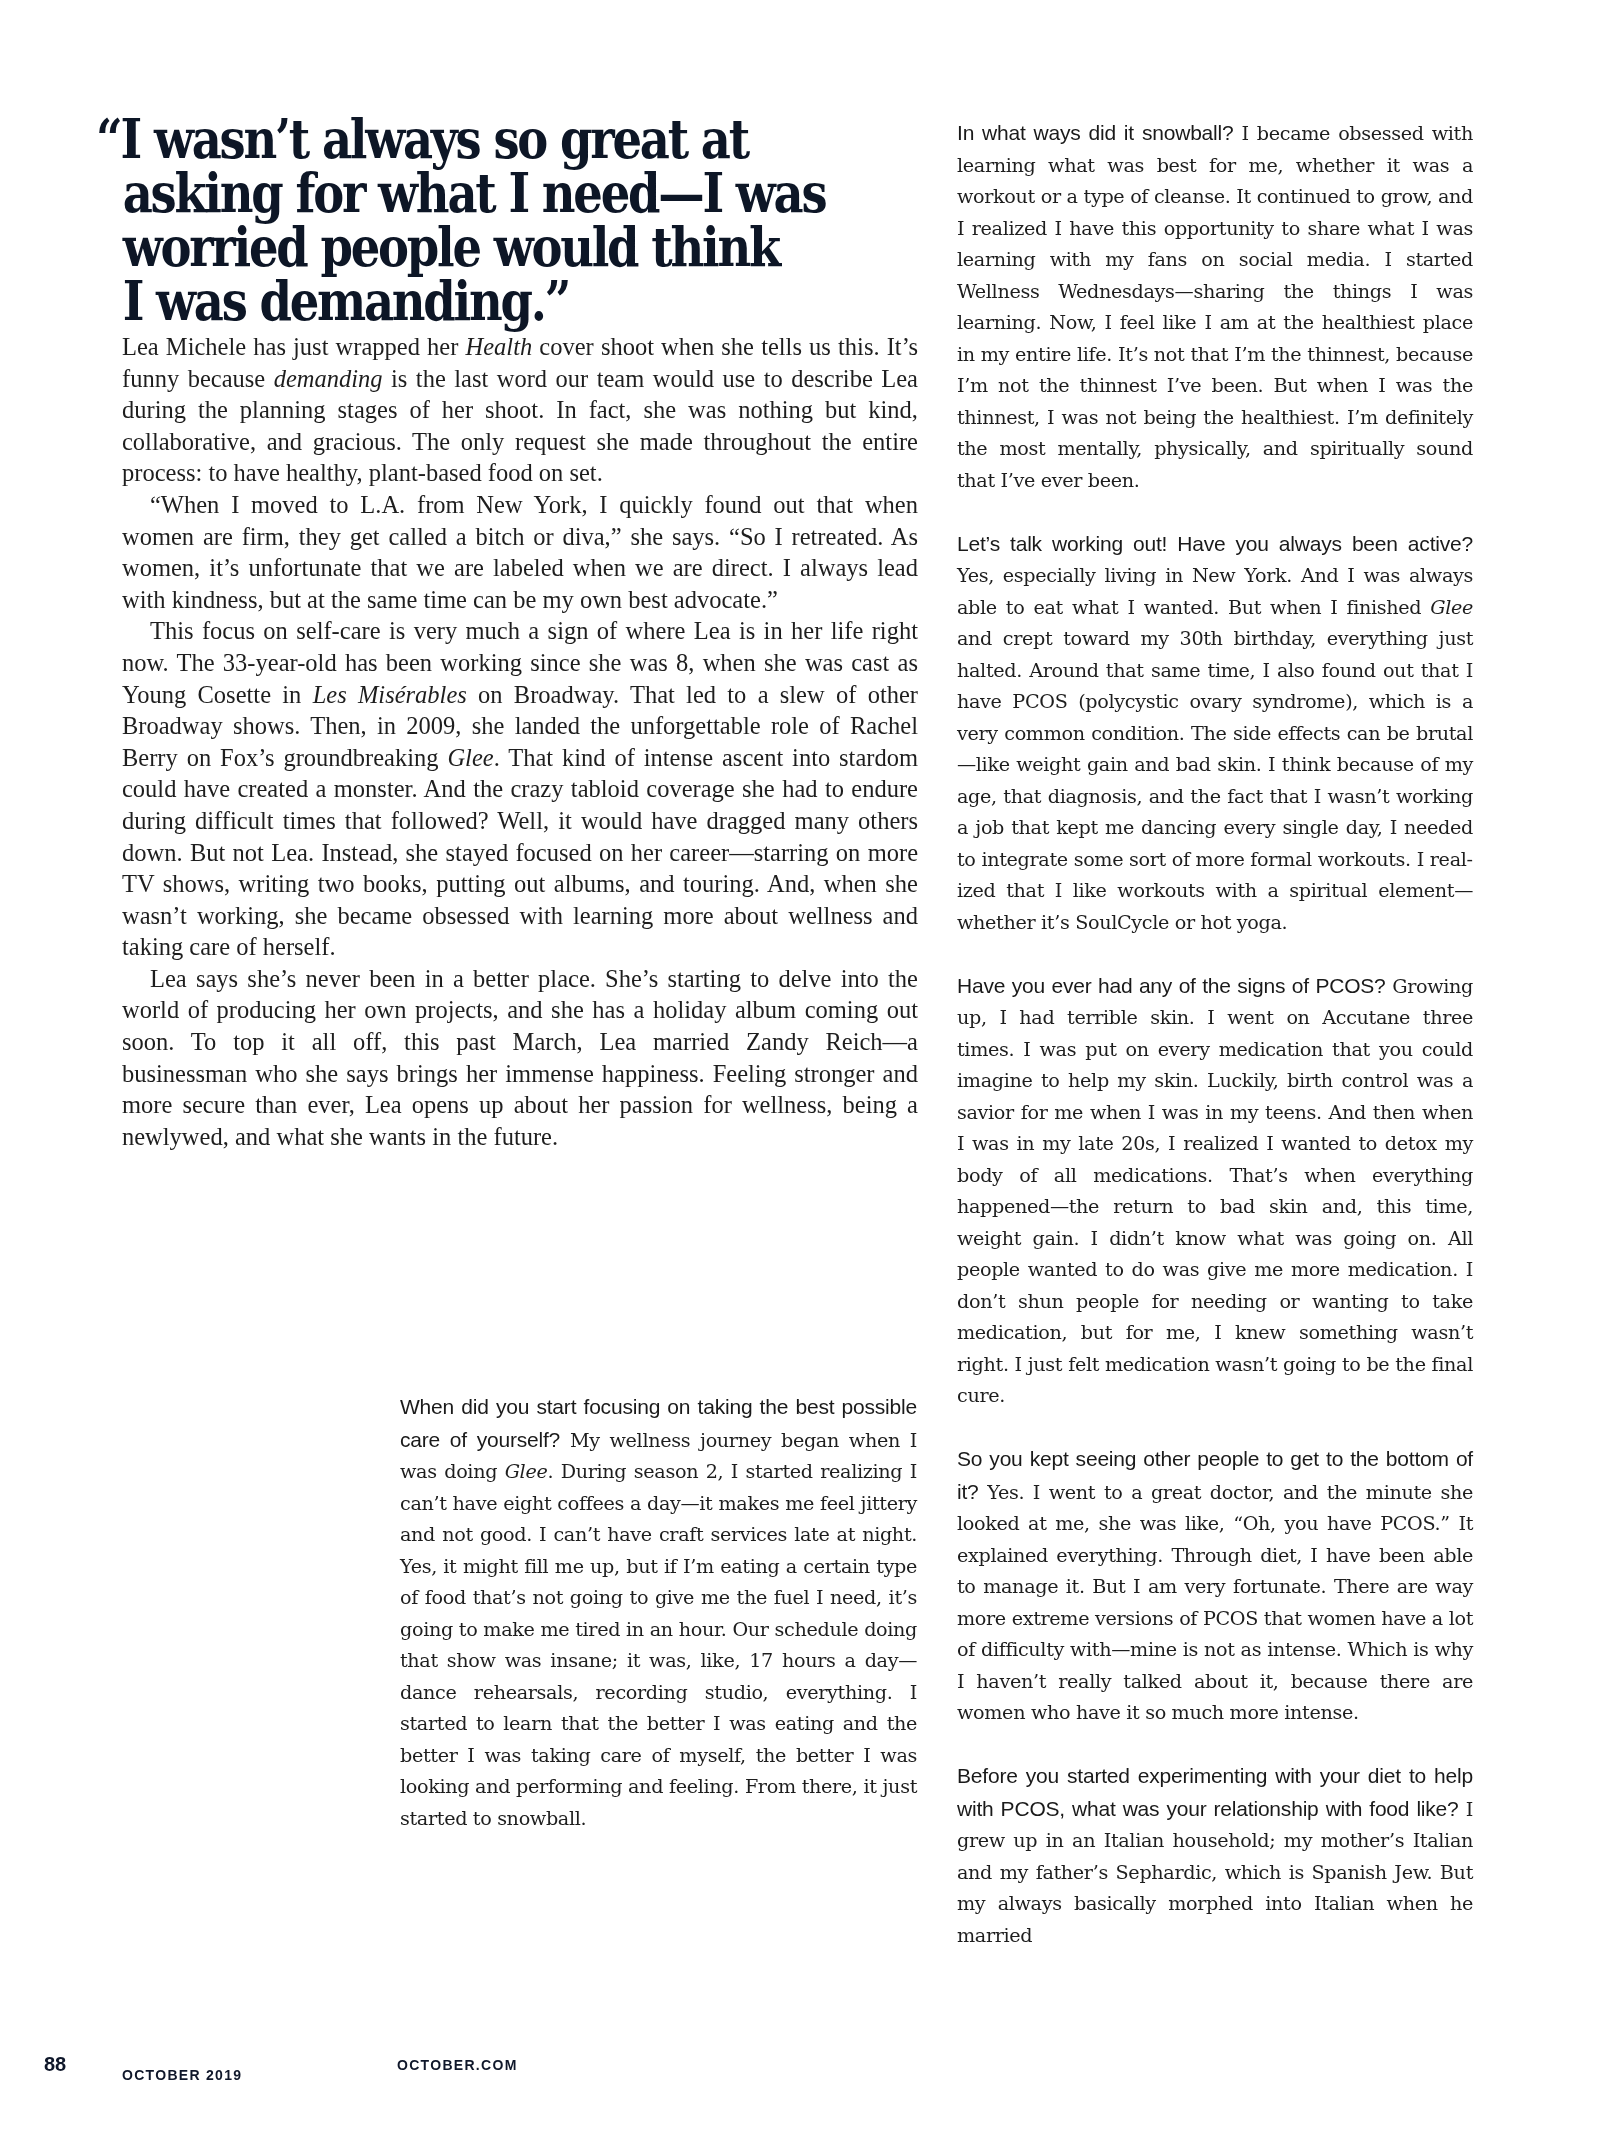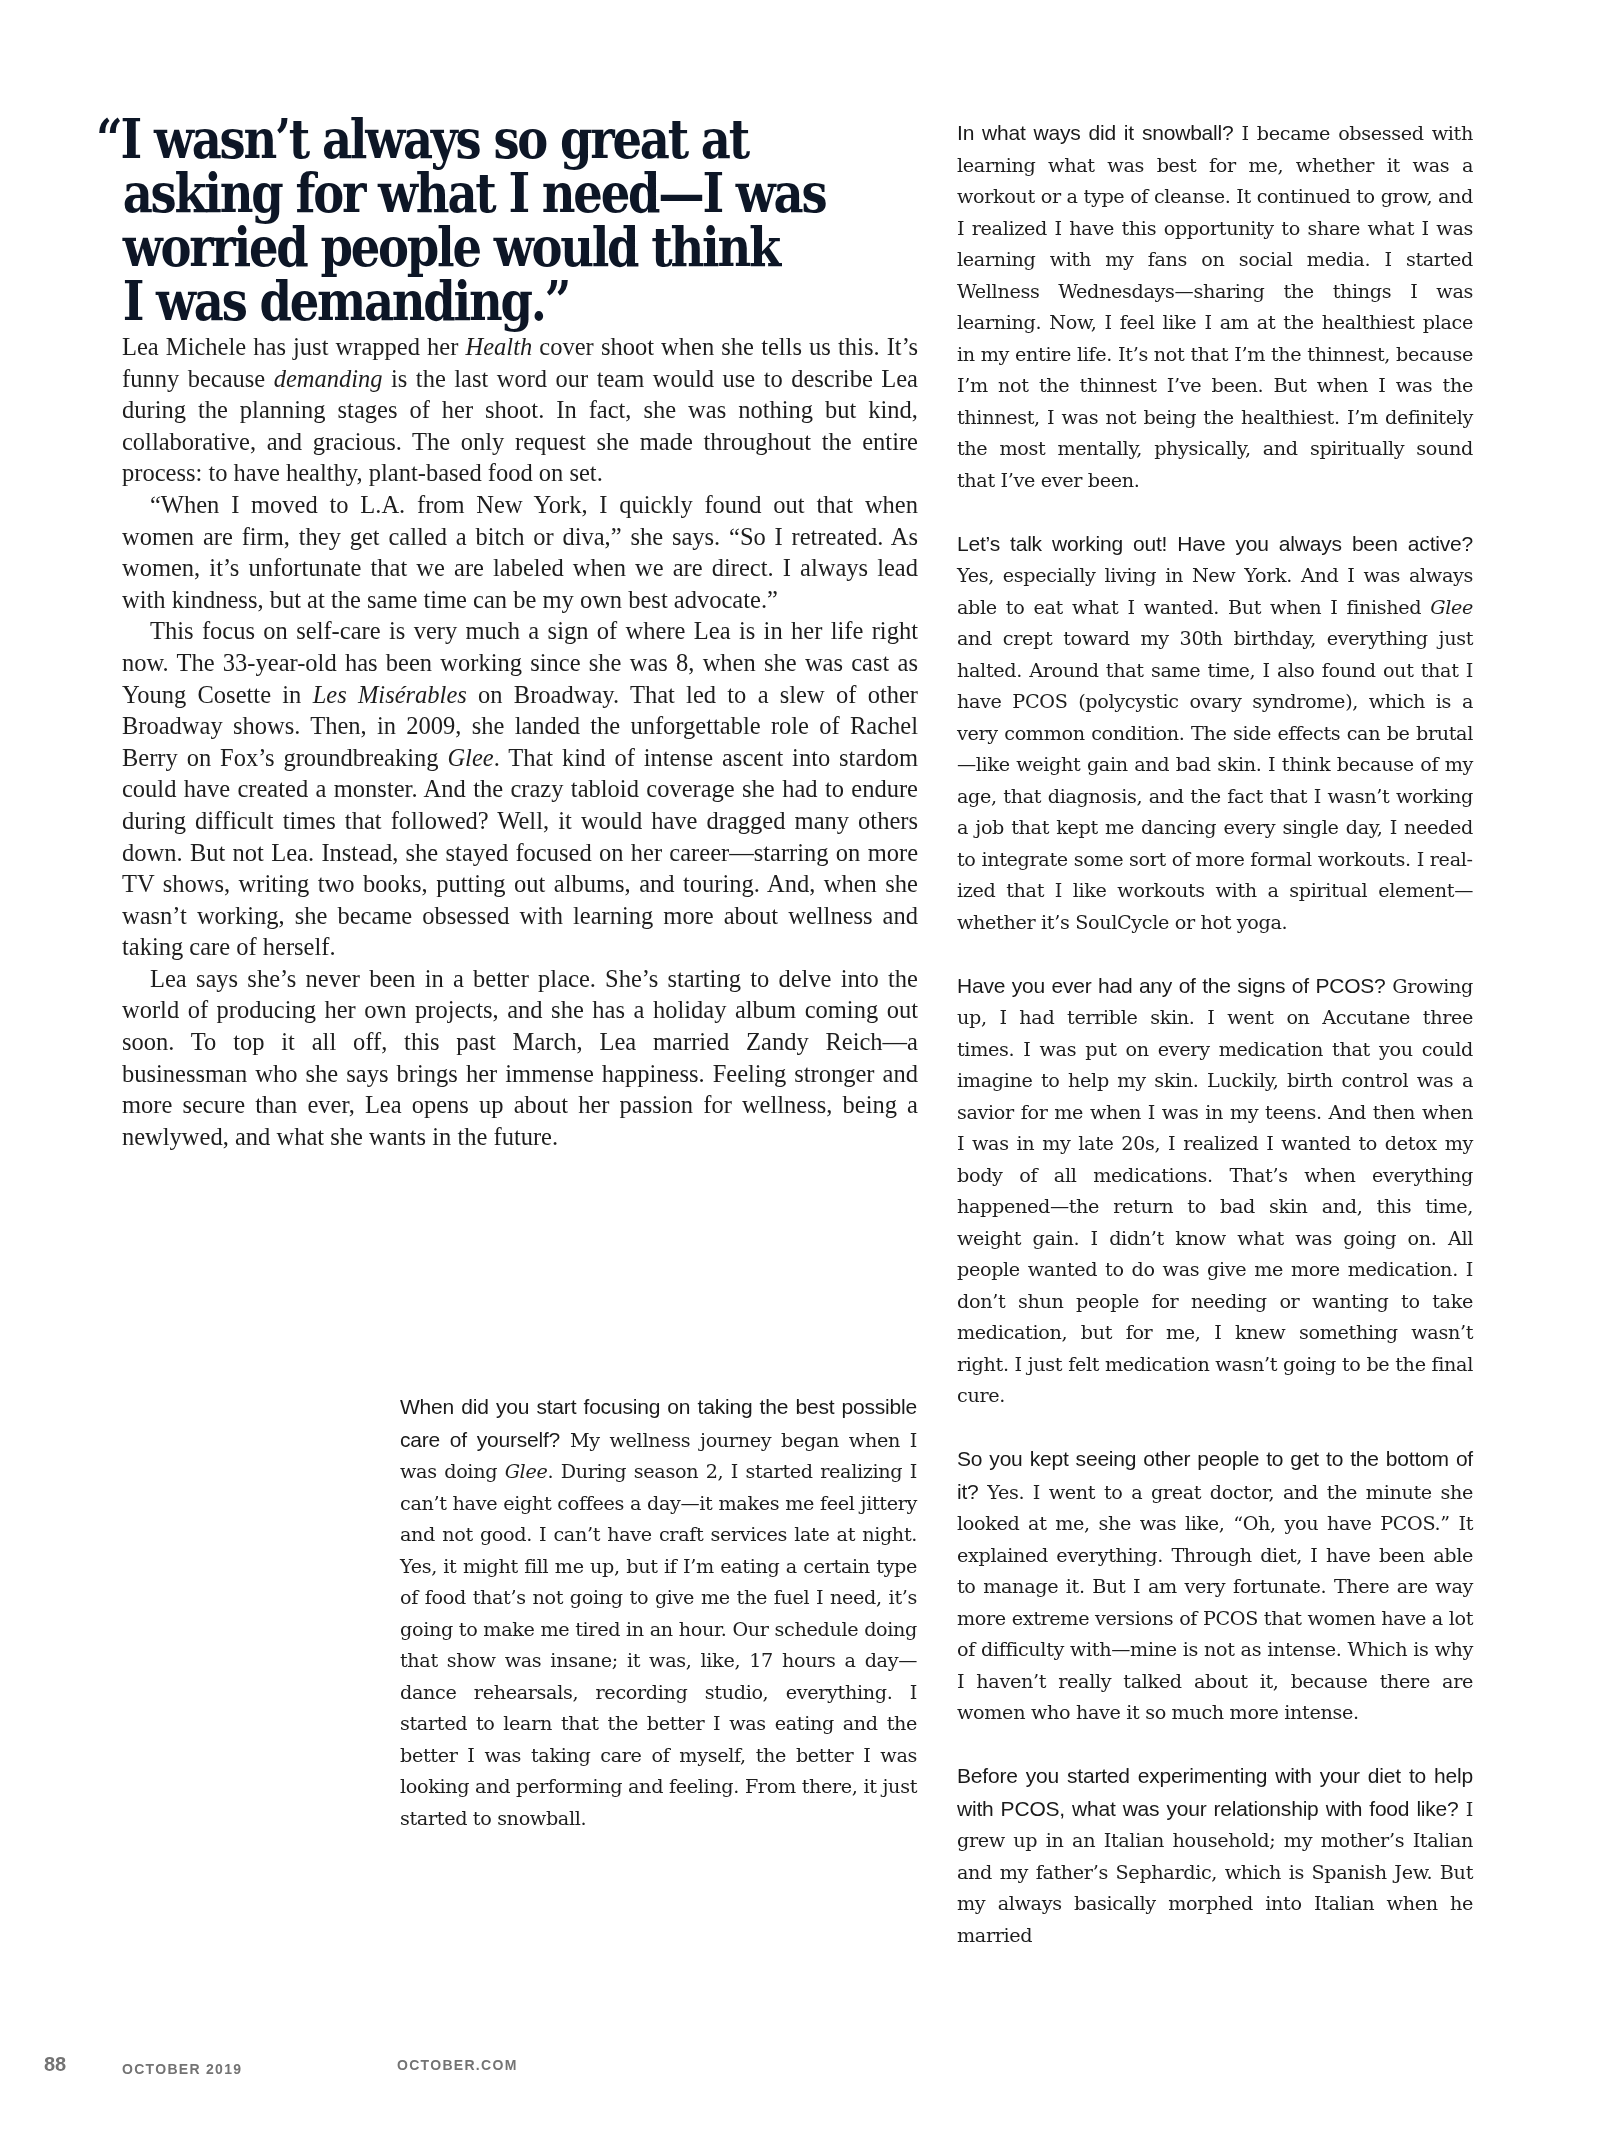--- a/index.html
+++ b/index.html
@@ -29,24 +29,24 @@
     .qa p { margin: 0 0 31.5px 0; }
     .qa .q {
       font-family: "Liberation Sans", "DejaVu Sans", sans-serif;
       font-weight: normal; font-size: 21px; color: #1a1a1a; letter-spacing: -0.2px;
     }
     .qa em { font-style: italic; }
     .qa-left { position: absolute; left: 400px; top: 1391px; width: 517px; }
     .qa-right { position: absolute; left: 957px; top: 117px; width: 516px; }
     .footer {
       position: absolute; top: 2055px; left: 0; width: 1600px; height: 30px;
-      font-family: "Liberation Sans", "DejaVu Sans", sans-serif; color: #737373;
+      font-family: "Liberation Sans", "DejaVu Sans", sans-serif; color: #0f172a;
     }
     .footer .page-num { position: absolute; left: 44px; top: -2px; font-weight: bold; font-size: 20px; }
-    .footer .issue { position: absolute; left: 122px; top: 6px; font-size: 14px; letter-spacing: 1.3px; font-weight: bold; }
+    .footer .issue { position: absolute; left: 122px; top: 12px; font-size: 14px; letter-spacing: 1.3px; font-weight: bold; }
     .footer .site { position: absolute; left: 397px; top: 2px; font-size: 14px; letter-spacing: 1.3px; font-weight: bold; }
   </style>
 </head>
 <body>
 
 <h1 class="headline">
   <span class="line">“I wasn’t always so great at</span>
   <span class="line indent">asking for what I need—I was</span>
   <span class="line indent">worried people would think</span>
   <span class="line indent">I was demanding.”</span>

